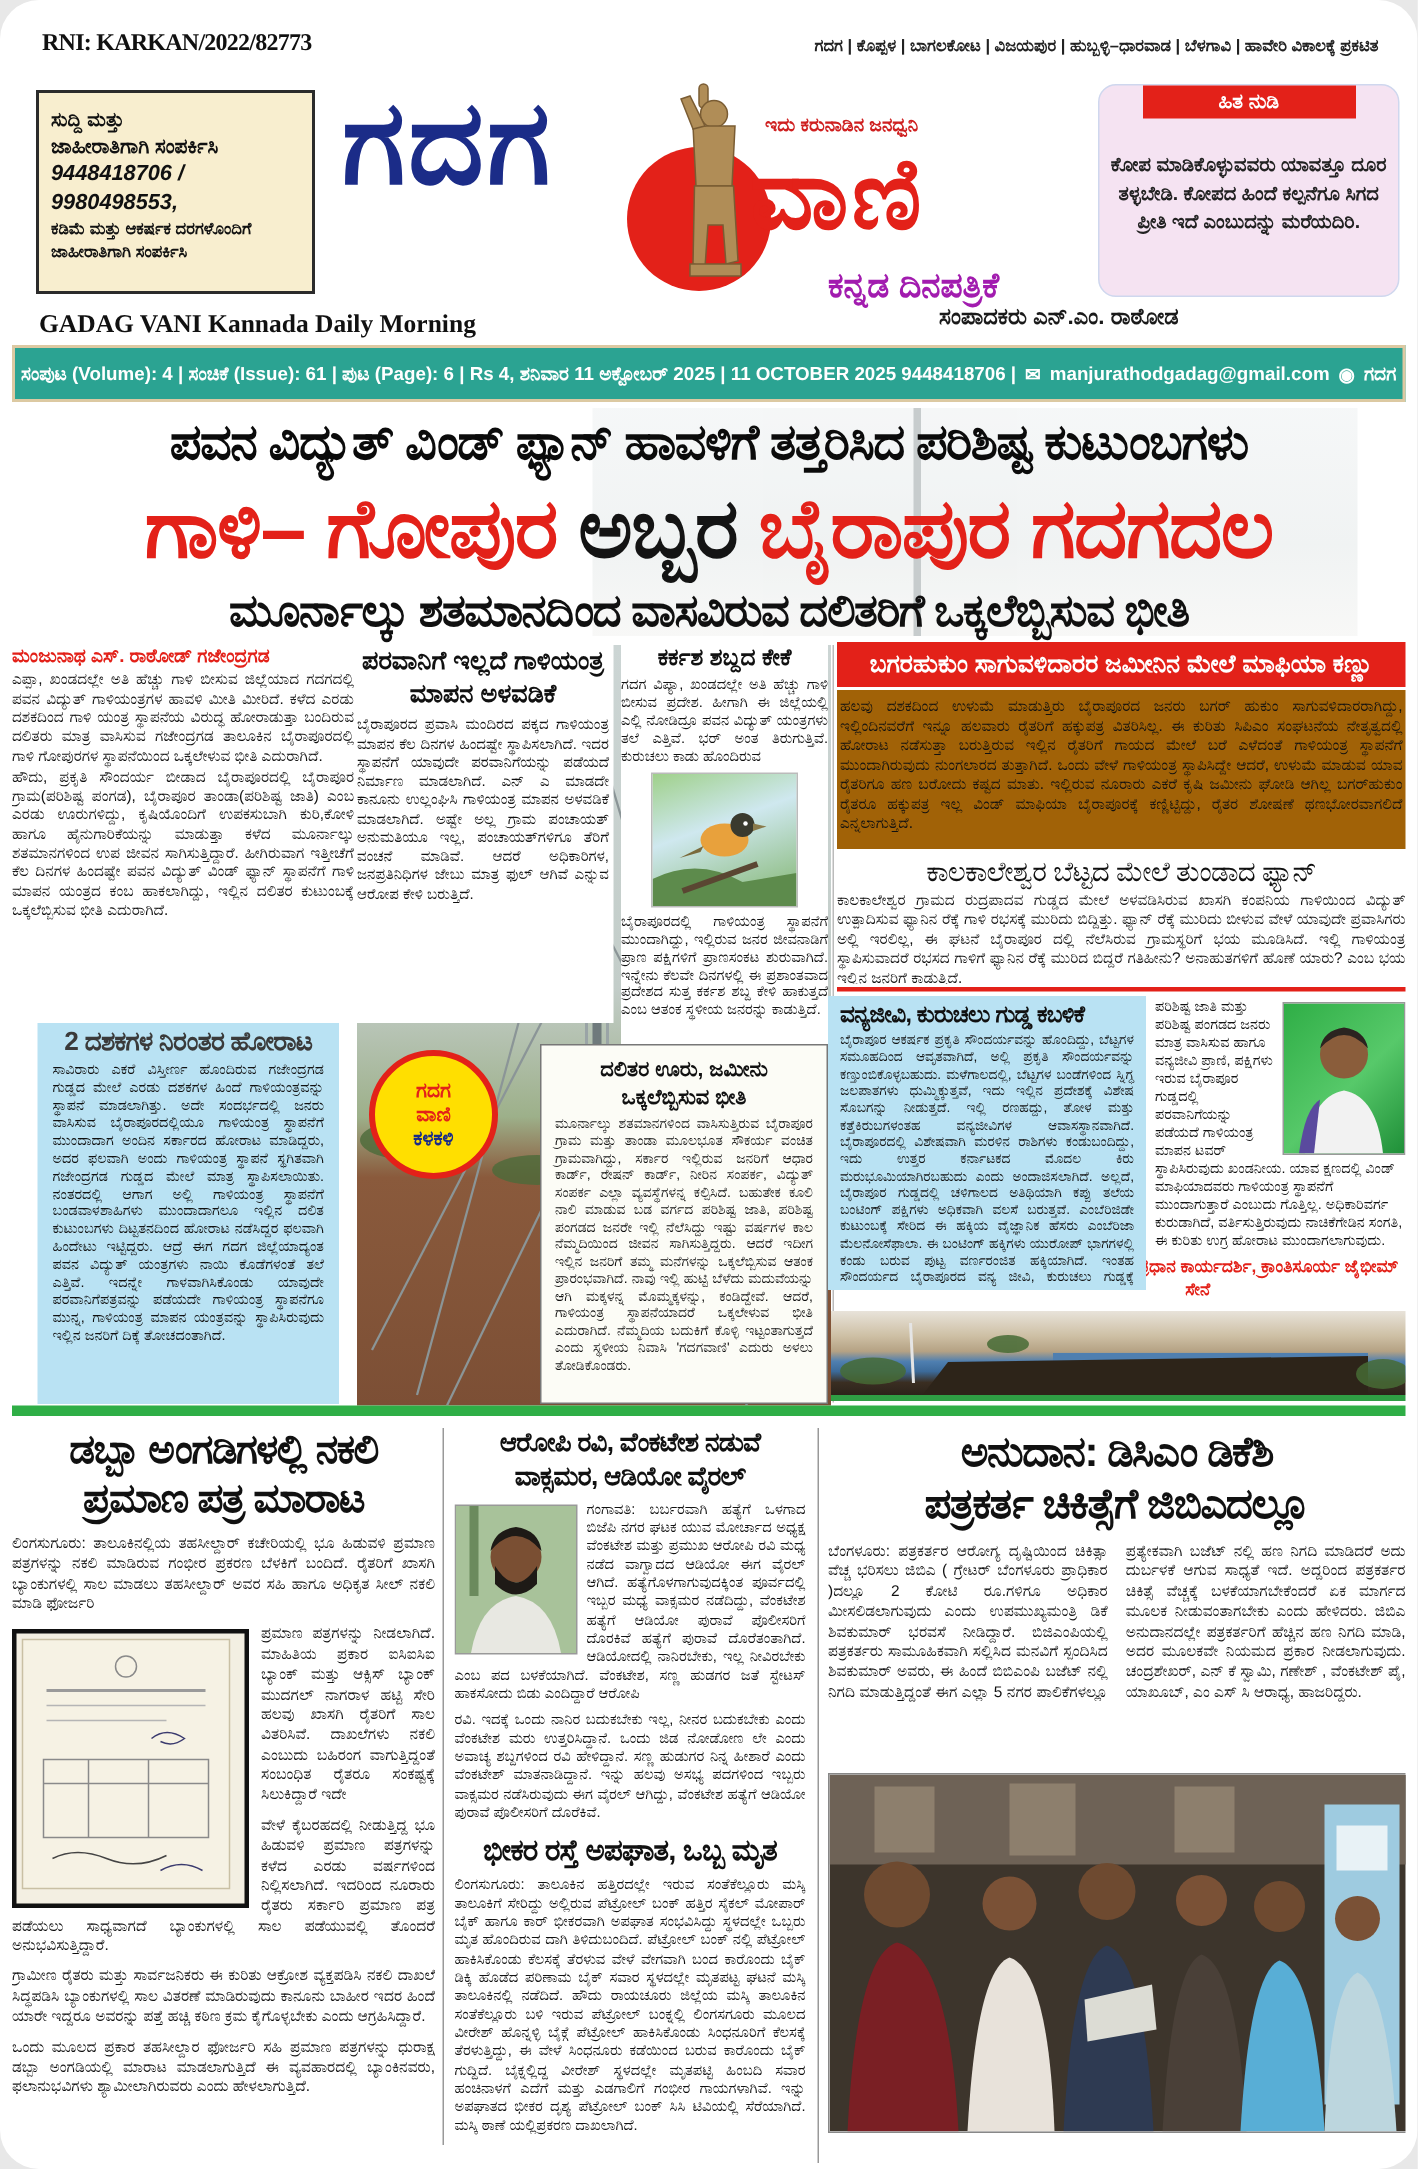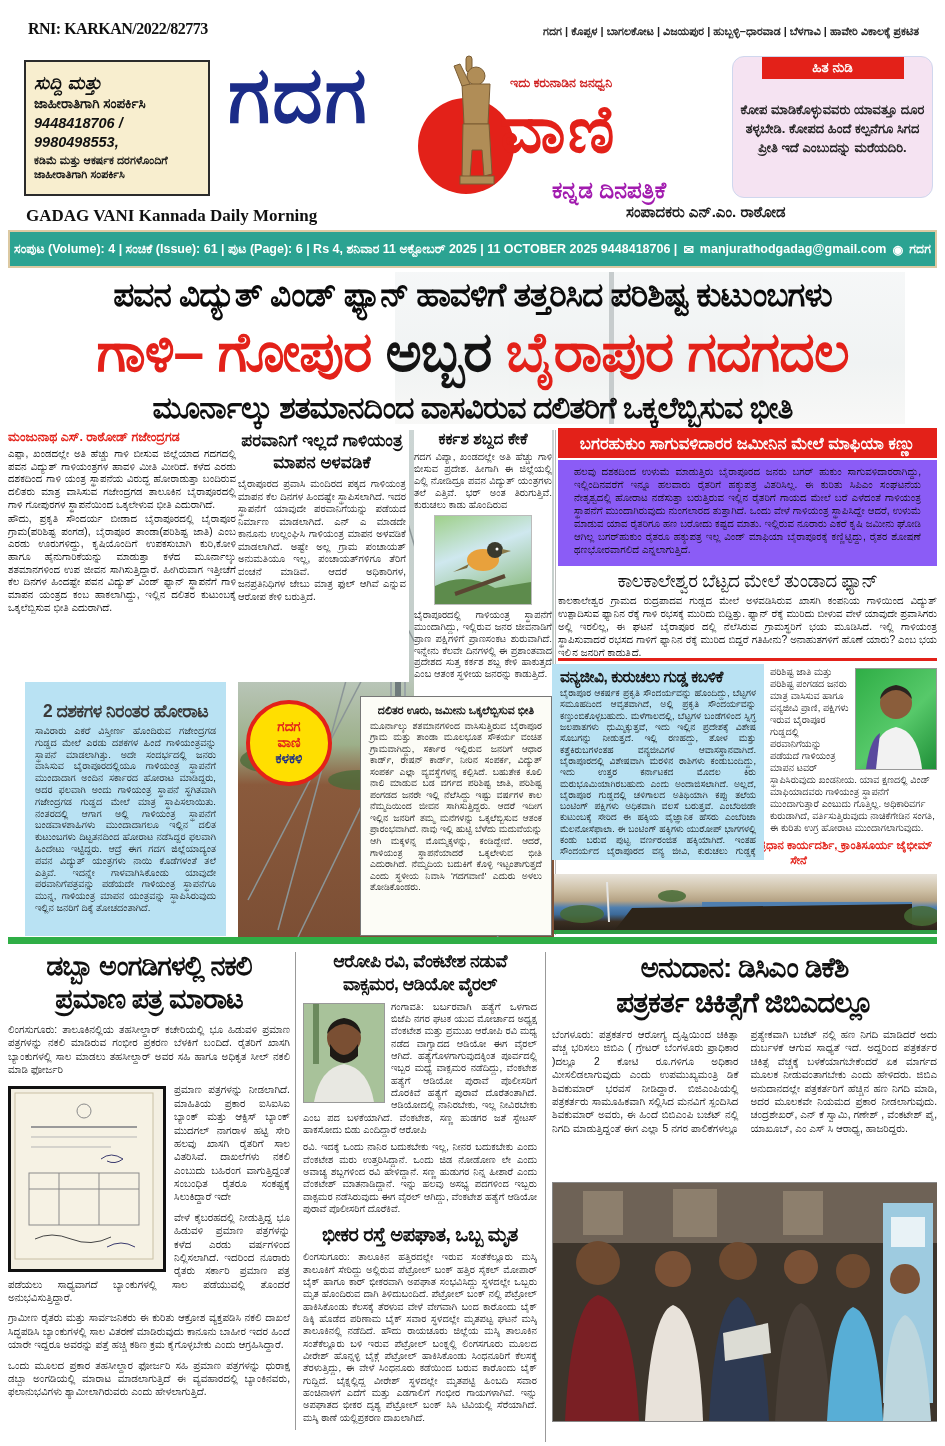--- a/index.html
+++ b/index.html
@@ -1,28 +1,28 @@
 <!DOCTYPE html>
 <html><head>
 <meta charset="utf-8">
 <style>
   html,body{margin:0;padding:0;background:#e8e8e8;}
   #page{position:relative;width:945px;height:1446px;background:#ffffff;margin:0 auto;
-        font-family:"Liberation Sans",sans-serif;color:#111;overflow:hidden;}
+        font-family:"Liberation Sans",sans-serif;color:#111;overflow:hidden;border-radius:26px;}
   .abs{position:absolute;box-sizing:border-box;}
   .just{text-align:justify;}
 
   
   .rni{left:28px;top:20px;font-family:"Liberation Serif",serif;font-size:16px;font-weight:bold;letter-spacing:-0.5px;}
   .editions{right:26px;top:25px;font-size:11px;font-weight:bold;color:#222;}
 
   
   .adbox{left:24px;top:60px;width:186px;height:136px;background:#f8eecf;border:2px solid #2b2b2b;
          padding:9px 8px;line-height:1.35;}
-  .adbox .l1{font-size:18px;font-weight:bold;font-style:italic;}
+  .adbox .l1{font-size:13px;font-weight:bold;}
   .adbox .l2{font-size:13.5px;font-weight:bold;}
   .adbox .ph{font-size:14.5px;font-weight:bold;font-style:italic;}
   .adbox .l4,.adbox .l5{font-size:11px;font-weight:bold;}
   .gadag{left:228px;top:56px;font-size:78px;line-height:1.0;font-weight:bold;color:#1b2c88;letter-spacing:2px;}
   .statue{left:424px;top:54px;width:88px;height:142px;}
   .redcircle{position:absolute;left:-6px;top:44px;width:96px;height:96px;border-radius:50%;background:#e32119;}
   .statue svg{position:absolute;left:8px;top:0;}
   .tagline{left:510px;top:76px;font-size:12.5px;font-weight:bold;color:#cf2020;}
   .vani{left:500px;top:96px;font-size:66px;line-height:1.0;font-weight:bold;color:#e32119;letter-spacing:2px;}
   .subtitle{left:552px;top:177px;font-size:23px;font-weight:bold;color:#a21caf;}
@@ -58,35 +58,35 @@
   .col2box{left:238px;top:430px;width:171px;height:252px;background:#fff;z-index:3;overflow:hidden;padding-right:3px;}
   .col2box .t{font-size:17px;font-weight:bold;text-align:center;line-height:1.3;margin-bottom:4px;}
   .col2box .x{font-size:10px;line-height:1.25;}
   .col3box{left:414px;top:430px;width:138px;height:270px;background:#fff;z-index:3;overflow:hidden;}
   .col3box .t{font-size:15.5px;font-weight:bold;text-align:center;margin-bottom:3px;}
   .col3box .x{font-size:9.8px;line-height:1.22;}
   .birdphoto{width:96px;height:88px;margin:4px auto;border:1px solid #bbb;background:
       linear-gradient(160deg,#9fd08a 0%,#cfe8ef 40%,#7fb36a 100%);position:relative;overflow:hidden;}
   .dalitbox{left:360px;top:696px;width:192px;height:240px;z-index:4;background:#fcfcf6;border:1px solid #777;
             padding:6px 9px;overflow:hidden;}
-  .dalitbox .t{font-size:11px;font-weight:bold;text-align:center;line-height:1.35;margin-bottom:3px;}
+  .dalitbox .t{font-size:14px;font-weight:bold;text-align:center;line-height:1.35;margin-bottom:3px;}
   .dalitbox .x{font-size:9.3px;line-height:1.24;}
-  .strugglebox{left:25px;top:682px;width:201px;height:254px;z-index:4;background:#b9e2f3;padding:19px 10px;overflow:hidden;}
+  .strugglebox{left:25px;top:682px;width:201px;height:254px;z-index:4;background:#b9e2f3;padding:2px 10px;overflow:hidden;}
   .strugglebox .t{font-size:17.5px;font-weight:bold;color:#3a3a3a;text-align:center;margin-bottom:3px;letter-spacing:-0.5px;}
   .strugglebox .x{font-size:9.6px;line-height:1.23;}
   .badge{left:246px;top:700px;width:86px;height:86px;z-index:5;border-radius:50%;background:#ffdf00;
          border:4px solid #e32119;display:flex;flex-direction:column;align-items:center;justify-content:center;line-height:1.2;}
   .badge .r{color:#e32119;font-size:13.5px;font-weight:bold;}
   .badge .b{color:#1b2c88;font-size:13.5px;font-weight:bold;}
 
   .vrule-main{left:555px;top:430px;width:1px;height:505px;background:#bbb;}
 
   .banner{left:558px;top:428px;width:379px;height:30px;background:#e32119;color:#fff;display:flex;
           align-items:center;justify-content:center;font-size:16.5px;font-weight:bold;}
-  .grayblock{left:558px;top:460px;width:379px;height:106px;background:#8b5cf6;padding:5px 16px;
+  .grayblock{left:558px;top:460px;width:379px;height:106px;background:#a16207;padding:5px 2px;
              font-size:10.2px;line-height:1.28;overflow:hidden;}
   .fantitle{left:558px;top:570px;width:379px;font-size:18.5px;font-weight:normal;text-align:center;letter-spacing:-0.5px;}
   .fantext{left:558px;top:594px;width:379px;height:62px;font-size:10.2px;line-height:1.28;overflow:hidden;}
   .reddiv{left:558px;top:658px;width:379px;height:3px;background:#e32119;}
   .wildbox{left:552px;top:664px;width:212px;height:196px;background:#b9e2f3;padding:4px 8px;z-index:2;overflow:hidden;}
   .wildbox .t{font-size:15.5px;font-weight:bold;margin-bottom:2px;letter-spacing:-0.5px;}
   .wildbox .x{font-size:9.2px;line-height:1.23;}
   .wildright{left:770px;top:666px;width:167px;height:170px;font-size:9.6px;line-height:1.25;overflow:hidden;}
   .portrait{float:right;width:80px;height:100px;margin:2px 0 2px 4px;border:1px solid #999;position:relative;overflow:hidden;
             background:linear-gradient(135deg,#2fae46 0%,#57c96a 55%,#1f8f38 100%);}

